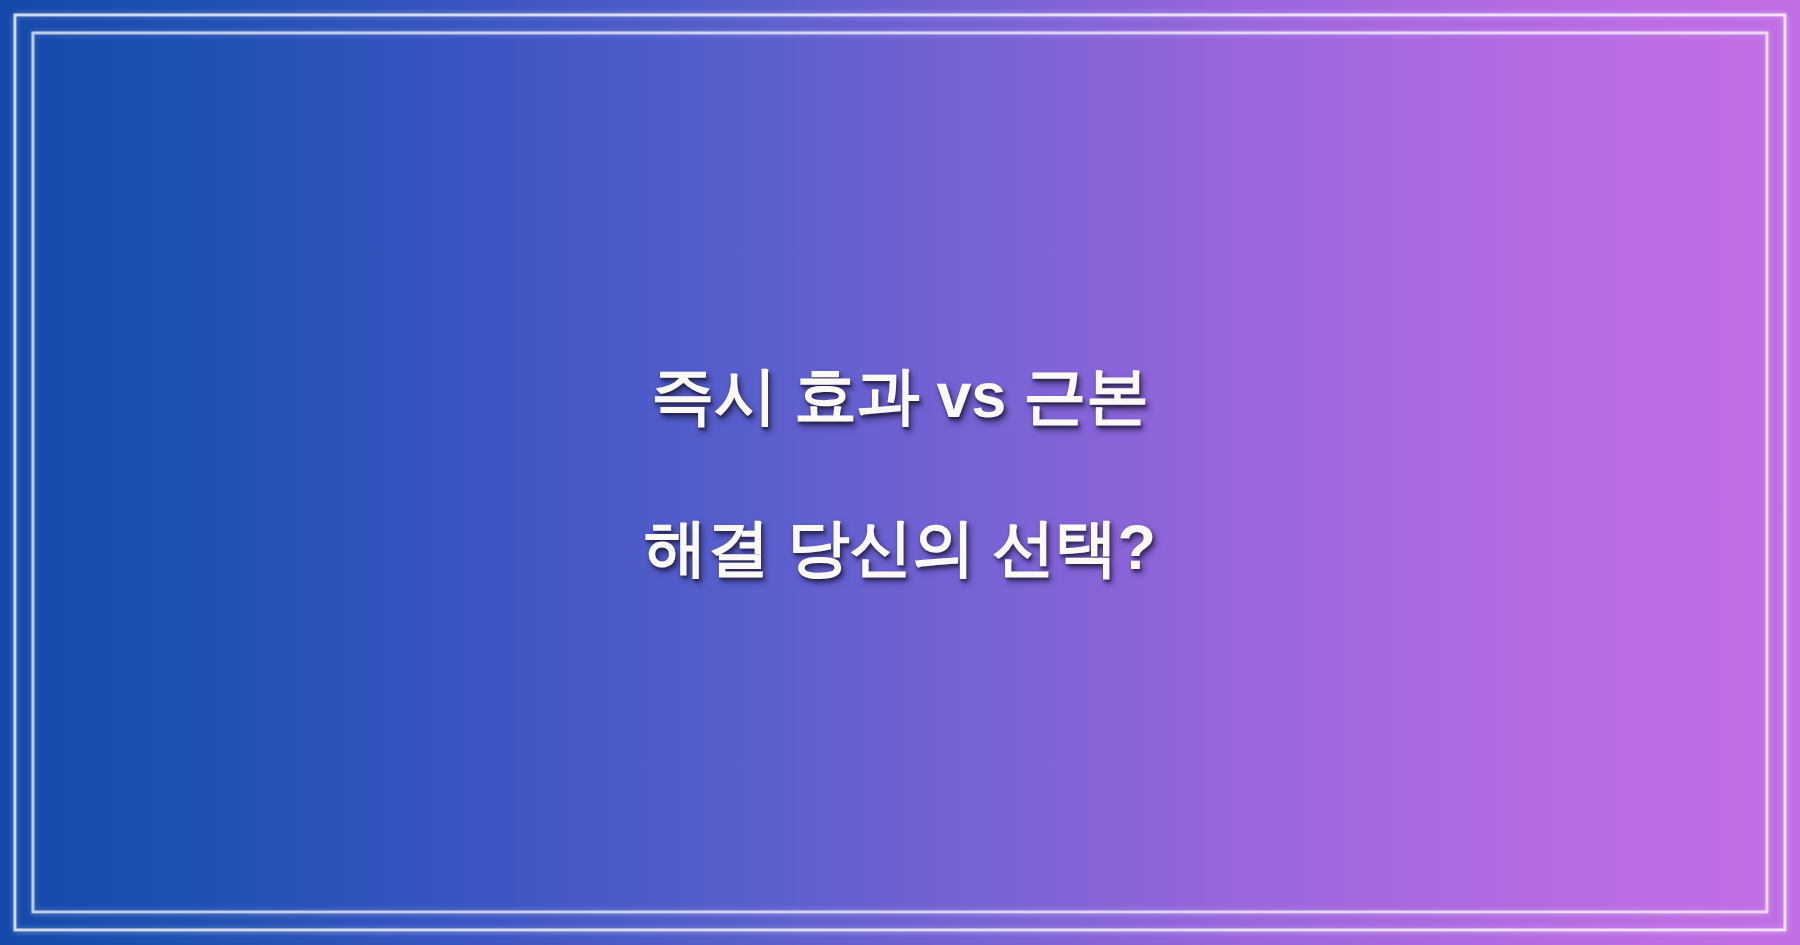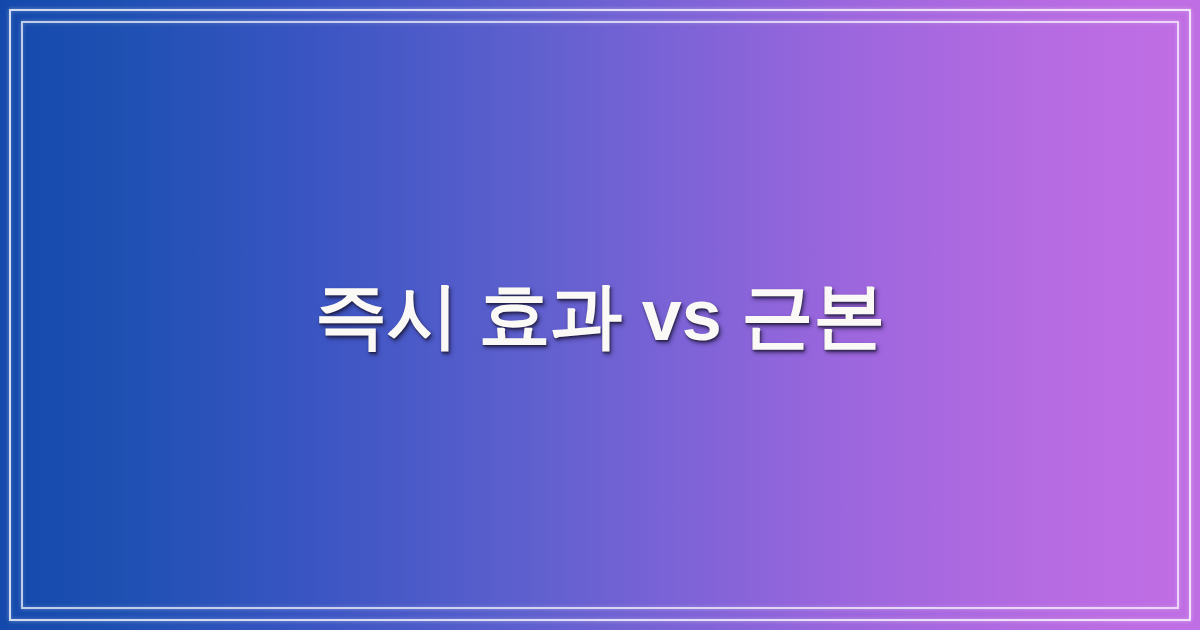--- a/index.html
+++ b/index.html
@@ -70,21 +70,21 @@
     flex-direction: column;
     align-items: center;
     justify-content: center;
     padding: 0 70px;
     box-sizing: border-box;
   }
 
   .headline {
     margin: 12px;
     text-align: center;
-    font-size: 72px;
+    font-size: 42px;
     line-height: 1.20;
     font-weight: 700;
     letter-spacing: -0.2px;
     color: #faf9f6;
     white-space: pre-line;
     text-shadow:
       2px 3px 4px rgba(24, 20, 48, 0.55),
       1px 2px 2px rgba(24, 20, 48, 0.45),
       0 1px 1px rgba(24, 20, 48, 0.30);
     -webkit-font-smoothing: antialiased;
@@ -99,16 +99,17 @@
 
 <div class="banner">
 
   <div class="frame frame-outer"></div>
 
   <div class="frame frame-inner"></div>
 
   <div class="headline-wrap">
     <h1 class="headline">
       <span class="line">즉시 효과 vs 근본</span>
+      <span class="line">해결 당신의 선택?</span>
     </h1>
   </div>
 
 </div>
 
 </body></html>

